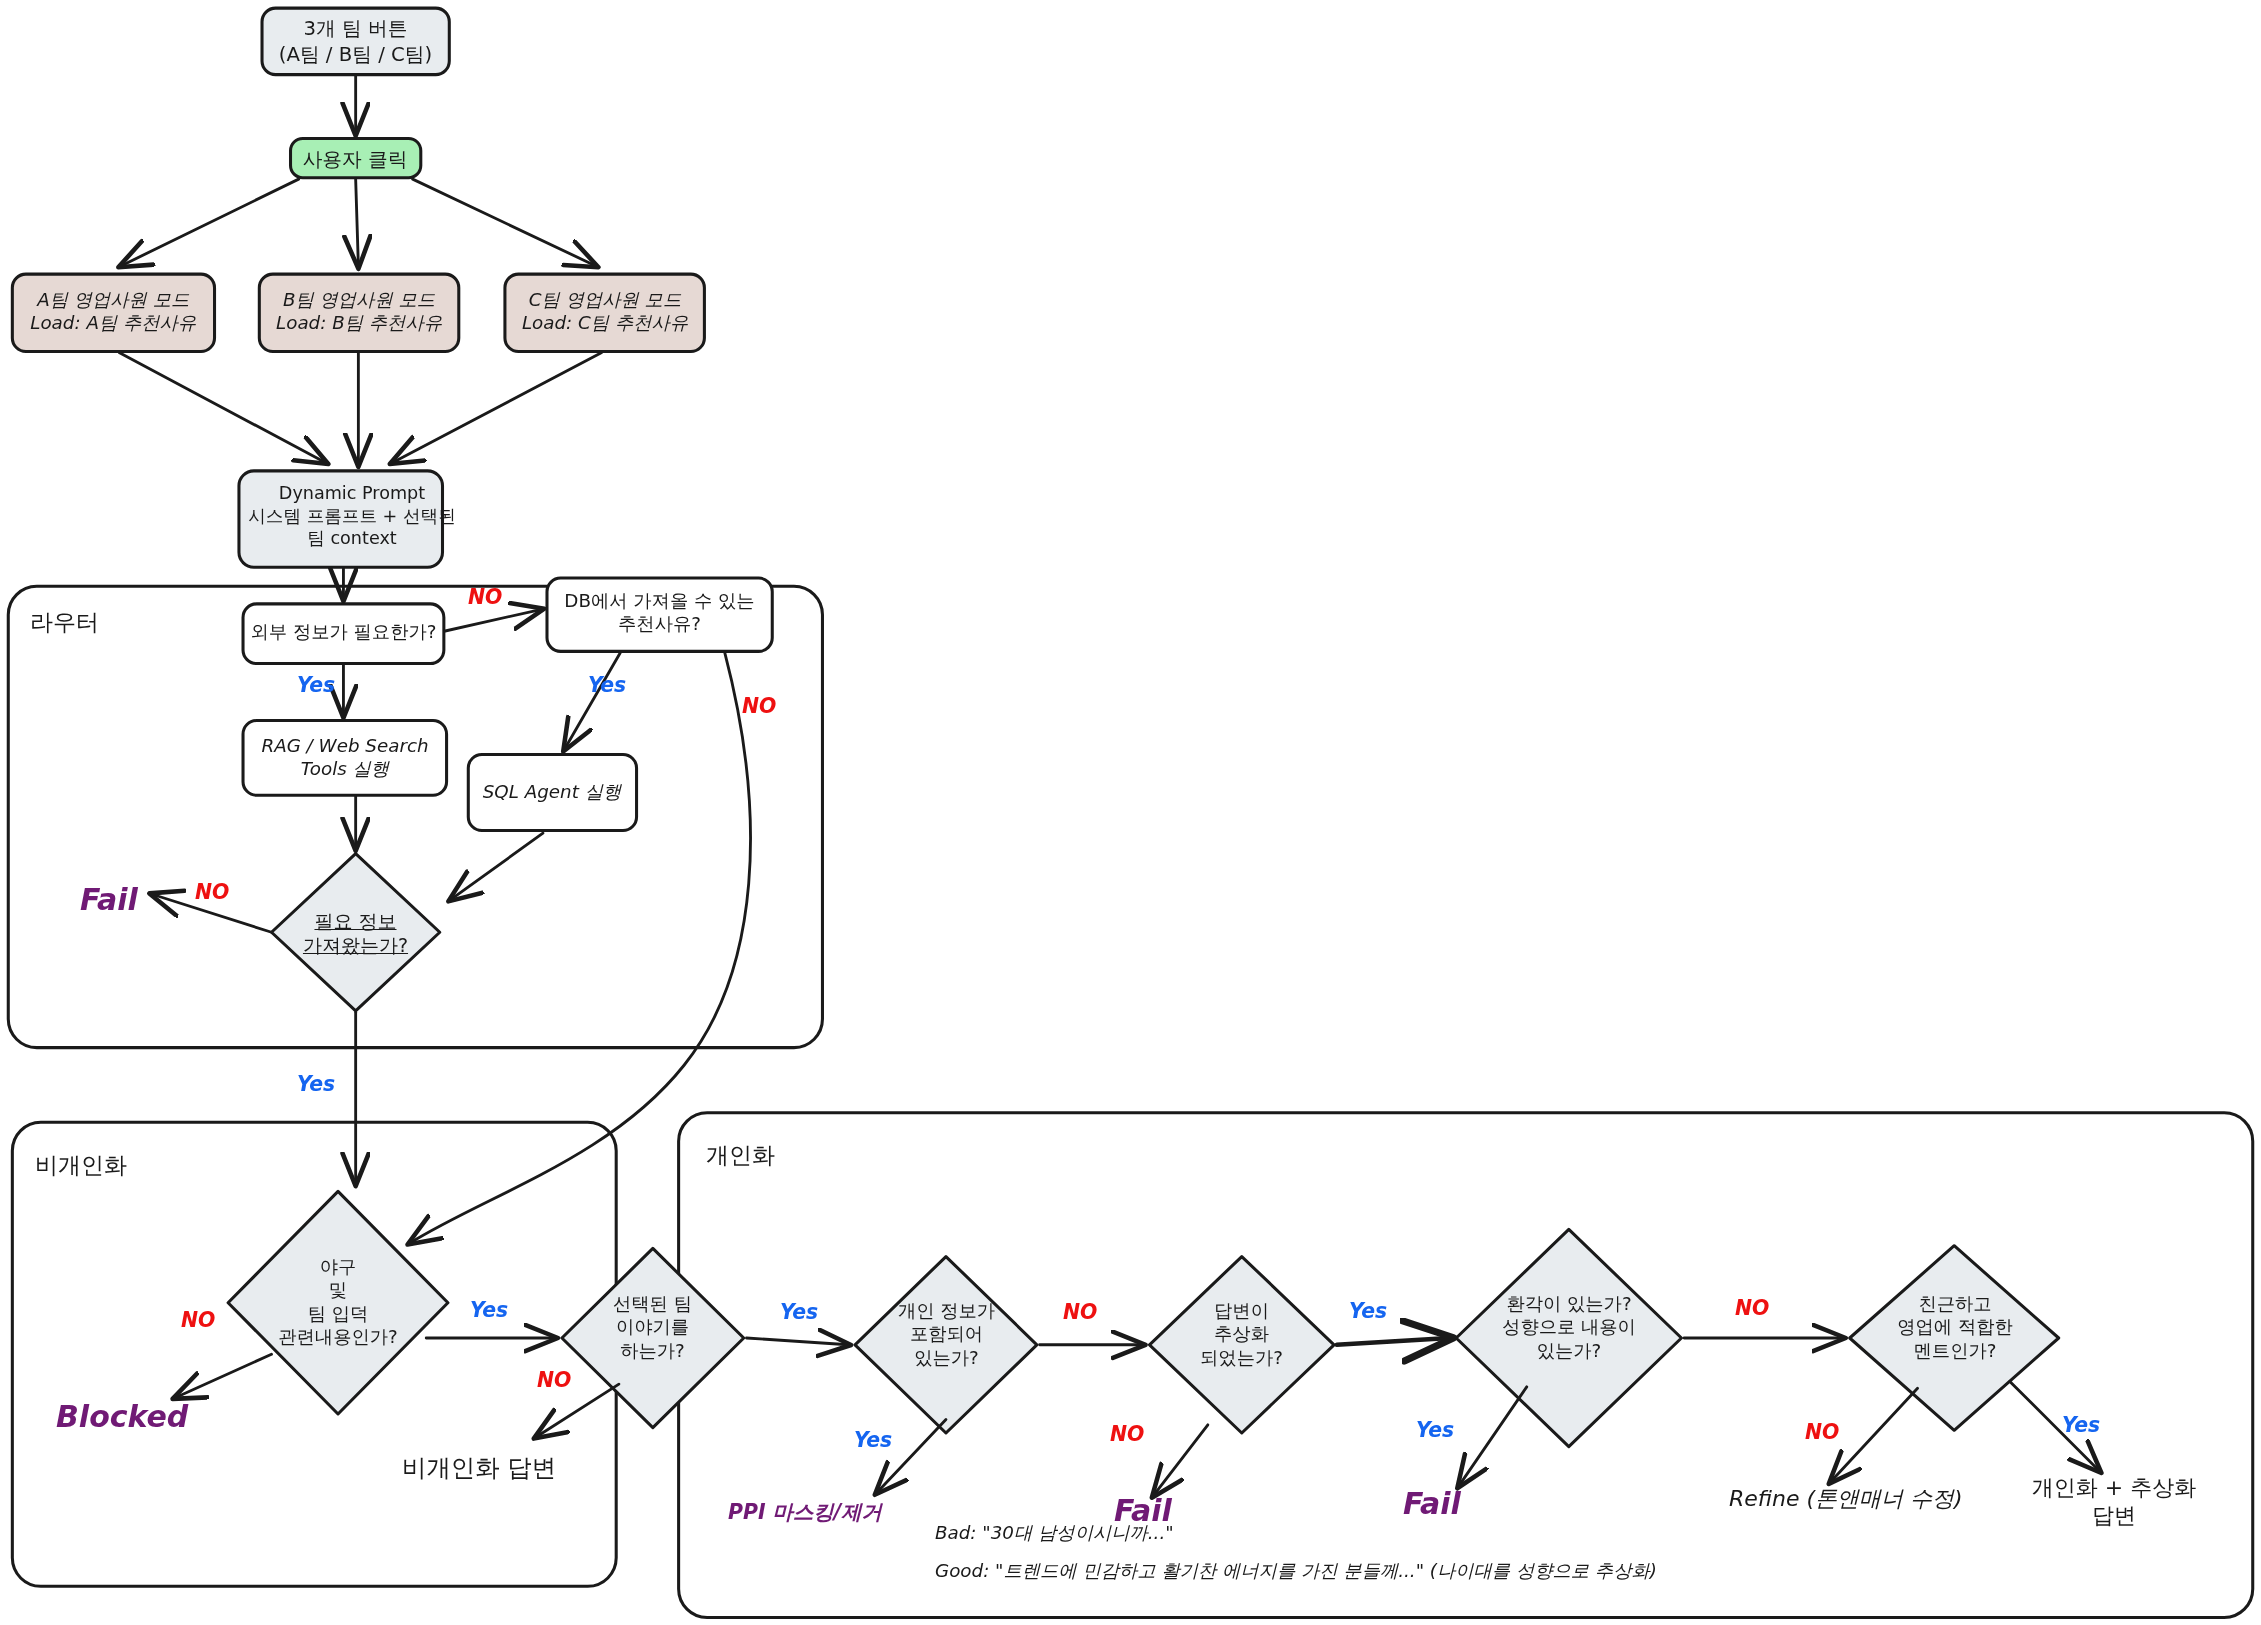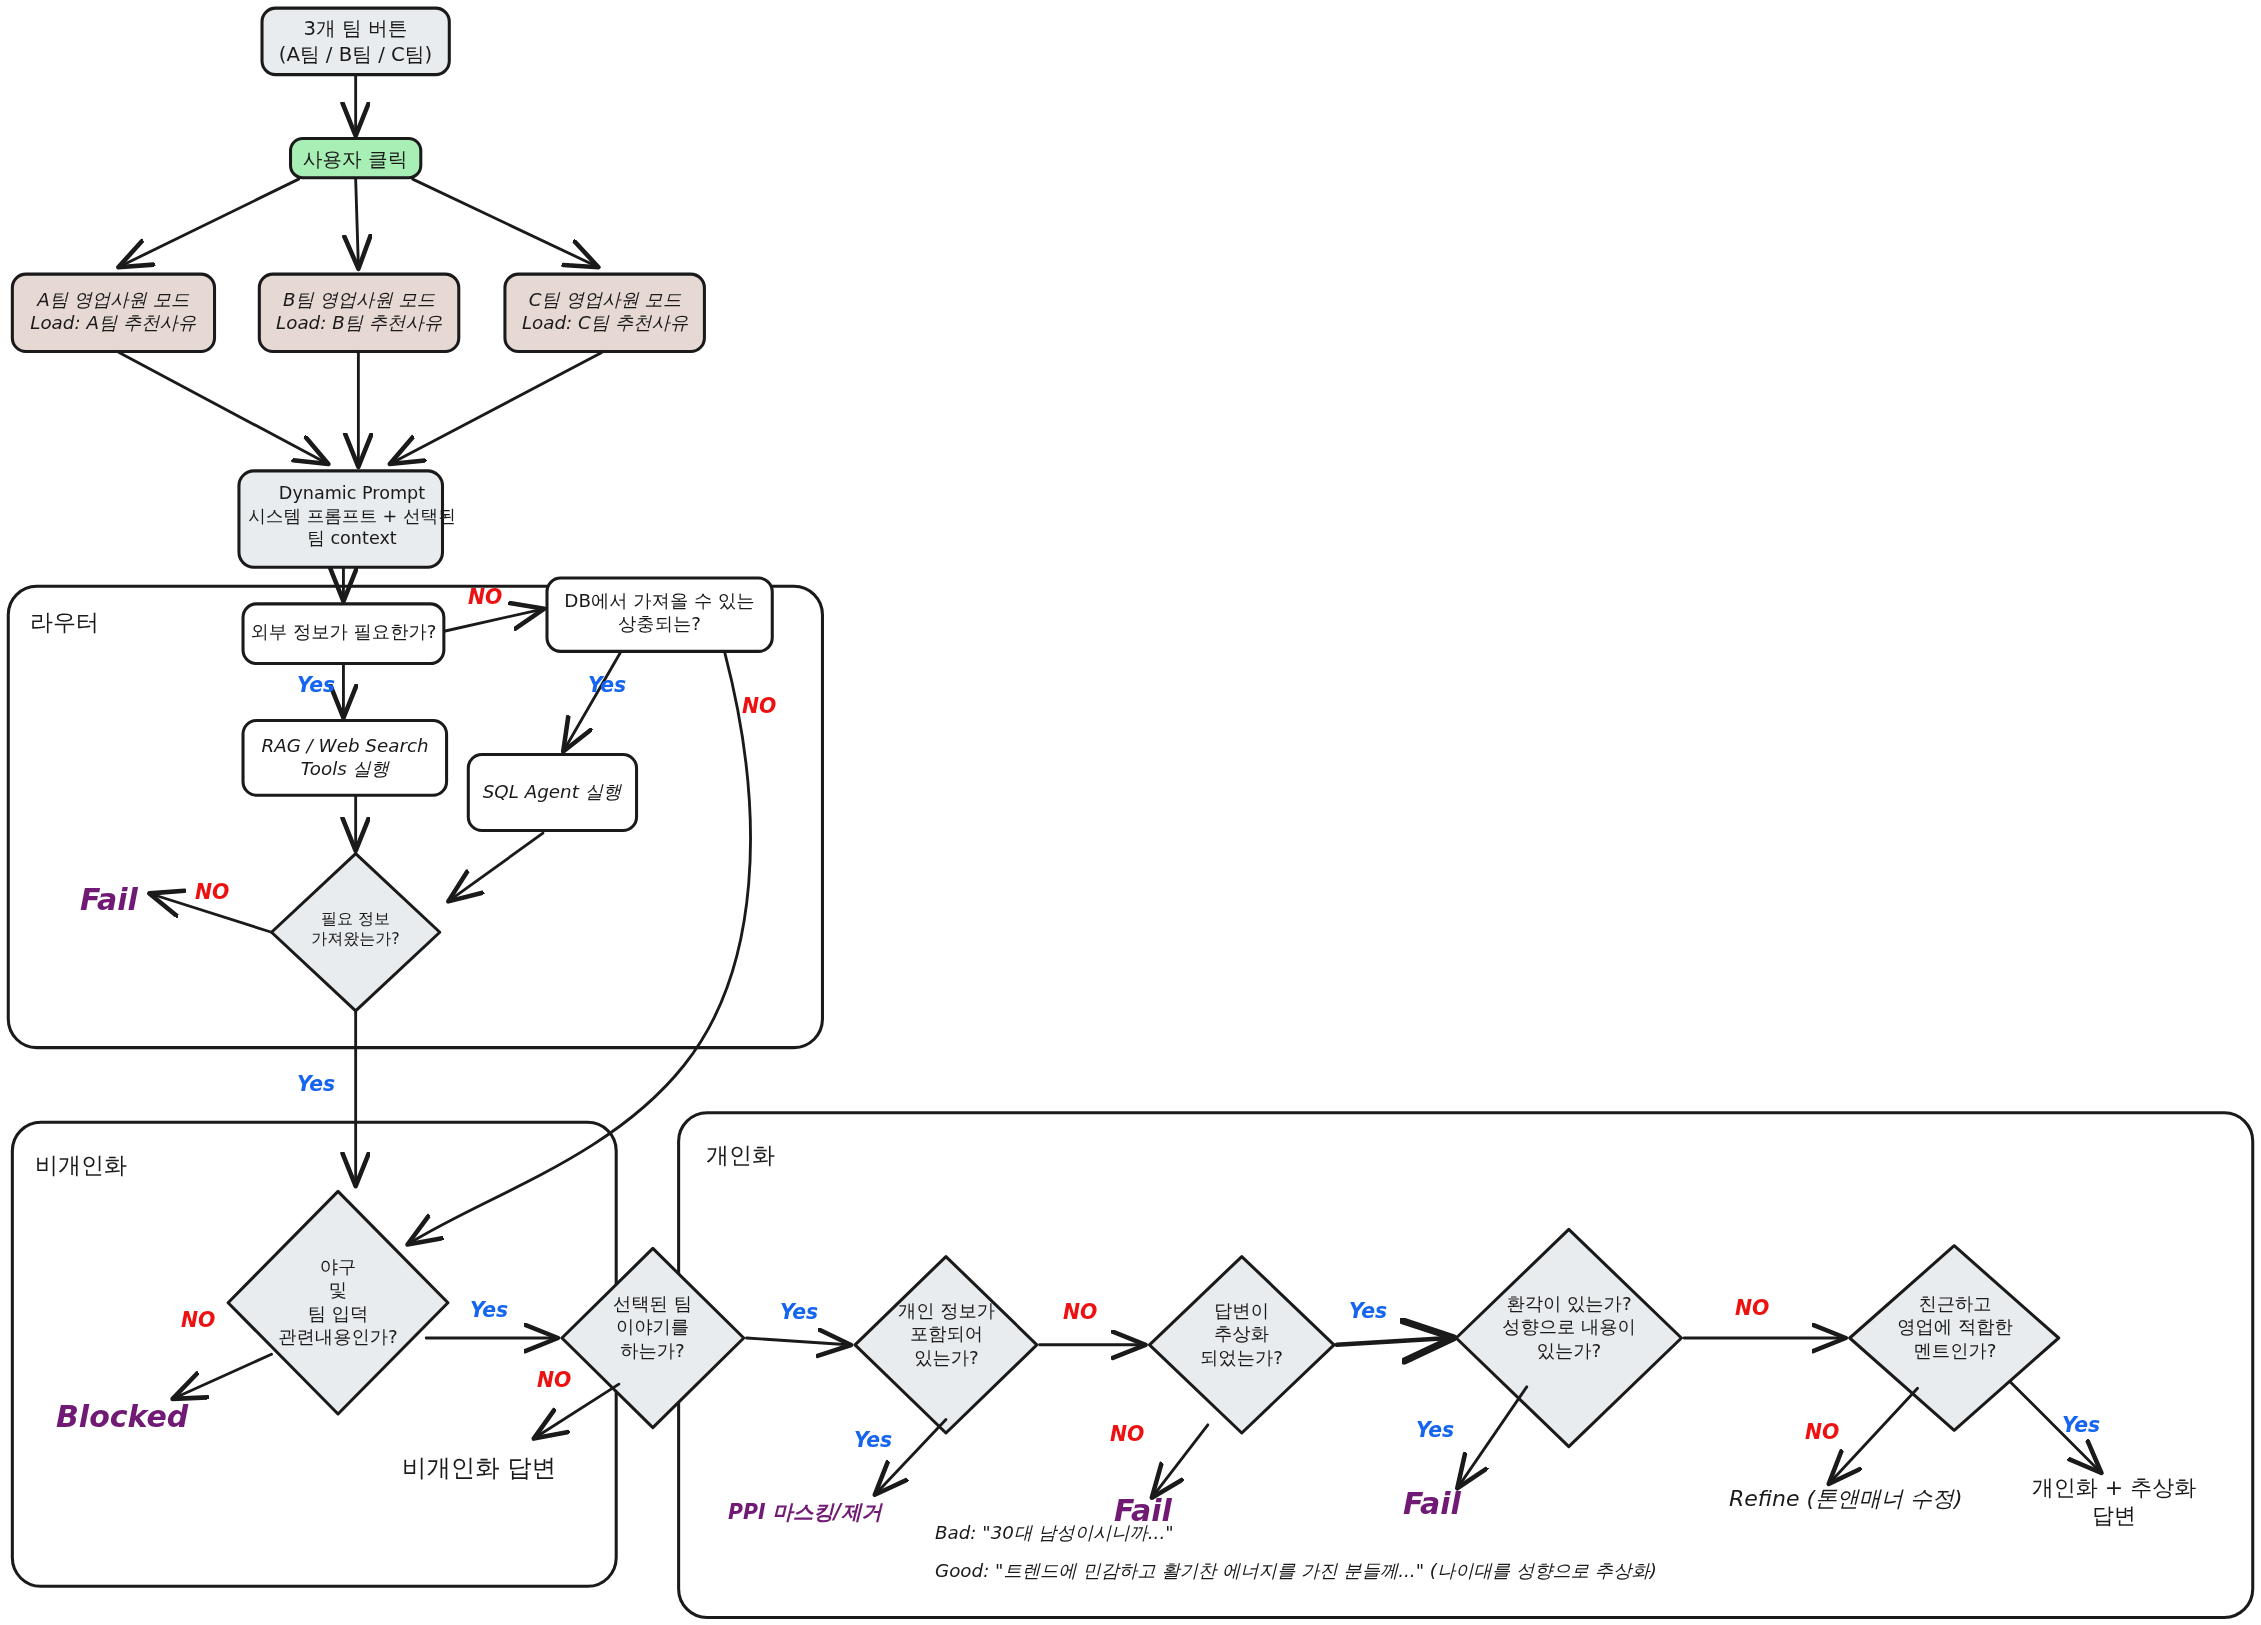--- a/index.html
+++ b/index.html
@@ -159,28 +159,28 @@
   <div class="lbl" style="left:505px;top:288px;width:200px;font-size:18.3px;font-style:italic;">C팀 영업사원 모드
 Load: C팀 추천사유</div>
 
   <div class="lbl" style="left:239px;top:482px;width:226px;font-size:17.6px;">Dynamic Prompt
 시스템 프롬프트 + 선택된
 팀 context</div>
 
   <div class="lbl" style="left:243px;top:620px;width:201px;font-size:18.3px;">외부 정보가 필요한가?</div>
 
   <div class="lbl" style="left:547px;top:589px;width:225px;font-size:18.3px;">DB에서 가져올 수 있는
-상충되는?</div>
+추천사유?</div>
 
   <div class="lbl" style="left:243px;top:734px;width:204px;font-size:18.3px;font-style:italic;">RAG / Web Search
 Tools 실행</div>
 
   <div class="lbl" style="left:468px;top:780px;width:168px;font-size:18.3px;font-style:italic;">SQL Agent 실행</div>
 
-  <div class="lbl" style="left:274px;top:909px;width:163px;font-size:16px;">필요 정보
+  <div class="lbl" style="left:274px;top:909px;width:163px;font-size:19px;text-decoration:underline;">필요 정보
 가져왔는가?</div>
 
   <div class="lbl" style="left:243px;top:1255px;width:190px;font-size:18.3px;">야구
 및
 팀 입덕
 관련내용인가?</div>
 
   <div class="lbl" style="left:571px;top:1292px;width:163px;font-size:18.3px;">선택된 팀
 이야기를
 하는가?</div>

